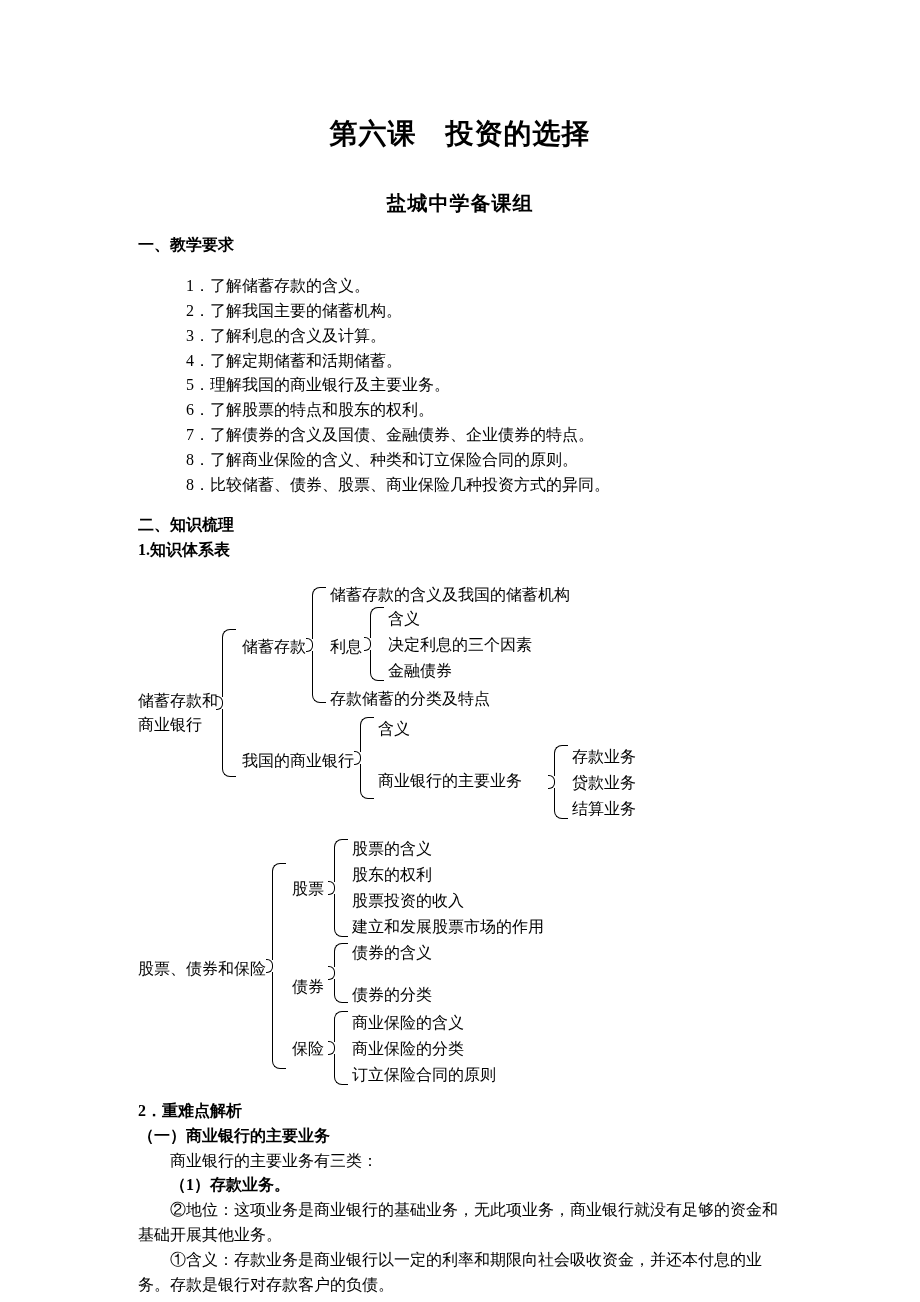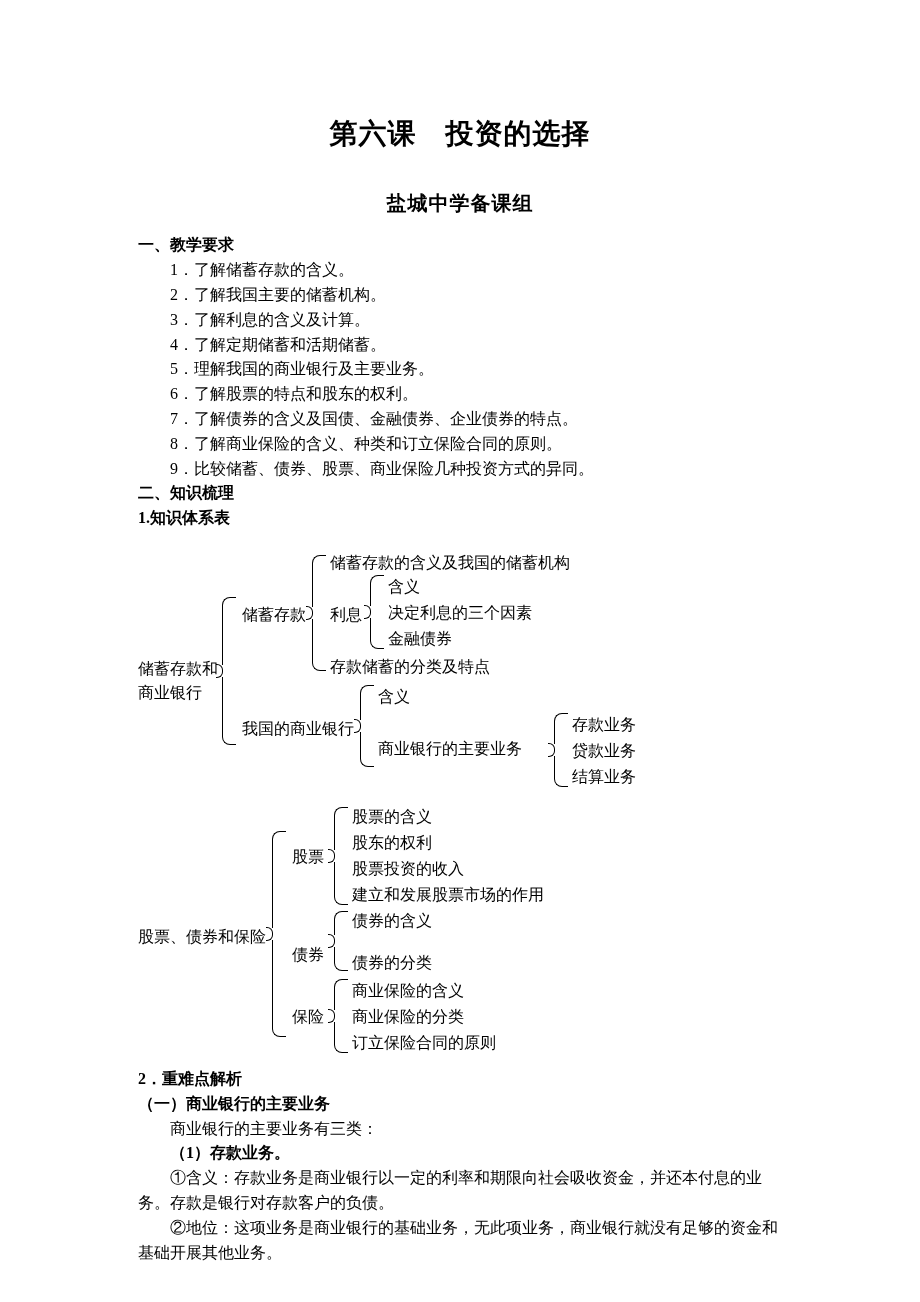--- a/index.html
+++ b/index.html
@@ -12,21 +12,21 @@
       color: #000;
       position: relative;
       box-sizing: border-box;
       padding: 112px 138px 0 138px;
       font-size: 16px;
       line-height: 1.55;
     }
     .title  { text-align: center; font-weight: 700; font-size: 28px; margin-bottom: 33px; letter-spacing: 1px; }
     .title2 { text-align: center; font-weight: 700; font-size: 20px; margin-bottom: 14px; letter-spacing: 1px; }
     .sec-hd { font-weight: 700; }
-    .req-list { margin: 0; padding: 0; list-style: none; }
+    .req-list { margin: 16px; padding: 0; list-style: none; }
     .req-list li { padding-left: 2em; }
 
     
     .diagram { position: relative; width: 644px; height: 530px; margin: 4px 0 2px 0; }
     
     .lbl  { position: absolute; white-space: nowrap; font-size: 16px; }
     .lbl span { display: inline; }
 
     
     .brace { position: absolute; }
@@ -67,21 +67,21 @@
 <div class="sec-hd"><span data-bind="sections.requirements_heading">一、教学要求</span></div>
 <ul class="req-list">
   <li><span data-bind="sections.requirements.0">1．了解储蓄存款的含义。</span></li>
   <li><span data-bind="sections.requirements.1">2．了解我国主要的储蓄机构。</span></li>
   <li><span data-bind="sections.requirements.2">3．了解利息的含义及计算。</span></li>
   <li><span data-bind="sections.requirements.3">4．了解定期储蓄和活期储蓄。</span></li>
   <li><span data-bind="sections.requirements.4">5．理解我国的商业银行及主要业务。</span></li>
   <li><span data-bind="sections.requirements.5">6．了解股票的特点和股东的权利。</span></li>
   <li><span data-bind="sections.requirements.6">7．了解债券的含义及国债、金融债券、企业债券的特点。</span></li>
   <li><span data-bind="sections.requirements.7">8．了解商业保险的含义、种类和订立保险合同的原则。</span></li>
-  <li><span data-bind="sections.requirements.8">9．比较储蓄、债券、股票、商业保险几种投资方式的异同。</span></li>
+  <li><span data-bind="sections.requirements.8">8．比较储蓄、债券、股票、商业保险几种投资方式的异同。</span></li>
 </ul>
 
 <div class="sec-hd"><span data-bind="sections.knowledge_heading">二、知识梳理</span></div>
 <div class="sec-hd"><span data-bind="sections.knowledge_sub1">1.知识体系表</span></div>
 
 <div class="diagram">
 
   <div class="lbl" style="left:0px;  top:122px;"><span data-bind="diagram.root1a">储蓄存款和</span></div>
   <div class="lbl" style="left:0px;  top:146px;"><span data-bind="diagram.root1b">商业银行</span></div>
 
@@ -163,15 +163,15 @@
   <div class="lbl" style="left:214px; top:444px;"><span data-bind="diagram.r2_in_a">商业保险的含义</span></div>
   <div class="lbl" style="left:214px; top:470px;"><span data-bind="diagram.r2_in_b">商业保险的分类</span></div>
   <div class="lbl" style="left:214px; top:496px;"><span data-bind="diagram.r2_in_c">订立保险合同的原则</span></div>
 </div>
 
 <div class="body-text">
   <p class="sec-hd"><span data-bind="analysis.heading">2．重难点解析</span></p>
   <p class="sec-hd"><span data-bind="analysis.sub1">（一）商业银行的主要业务</span></p>
   <p class="indent1"><span data-bind="analysis.p1">商业银行的主要业务有三类：</span></p>
   <p class="indent1 sec-hd"><span data-bind="analysis.sub1_1">（1）存款业务。</span></p>
+  <p class="hang"><span data-bind="analysis.p3">②地位：这项业务是商业银行的基础业务，无此项业务，商业银行就没有足够的资金和基础开展其他业务。</span></p>
   <p class="hang"><span data-bind="analysis.p2">①含义：存款业务是商业银行以一定的利率和期限向社会吸收资金，并还本付息的业务。存款是银行对存款客户的负债。</span></p>
-  <p class="hang"><span data-bind="analysis.p3">②地位：这项业务是商业银行的基础业务，无此项业务，商业银行就没有足够的资金和基础开展其他业务。</span></p>
 </div>
 
 </body></html>

